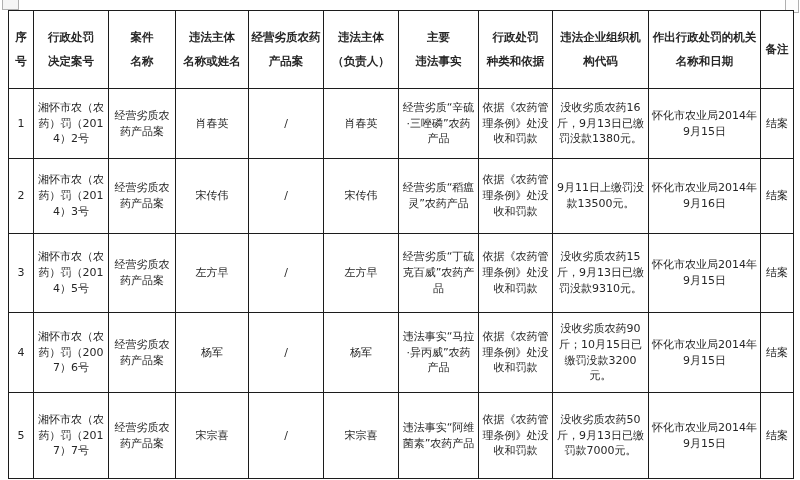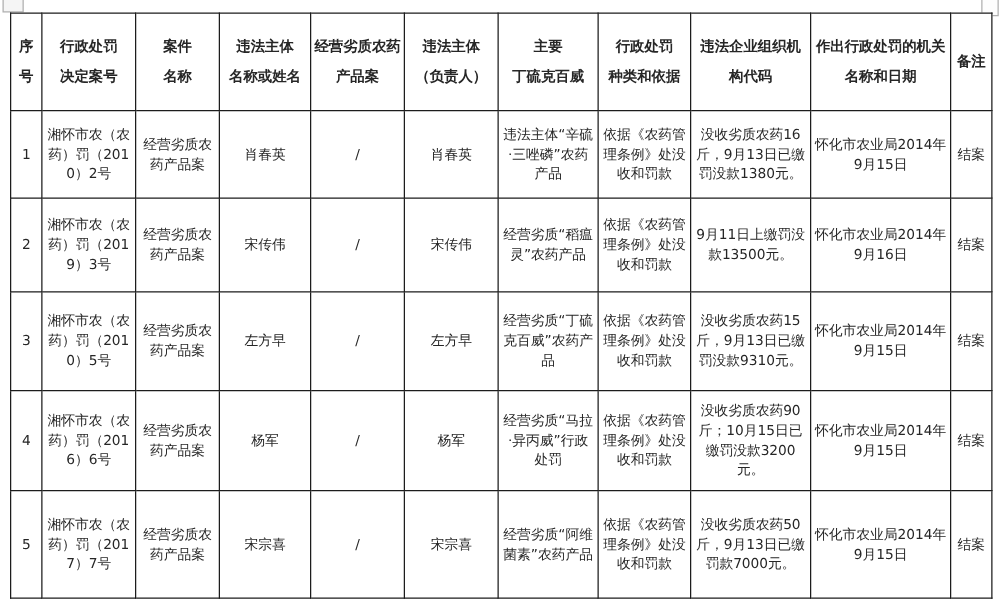--- a/index.html
+++ b/index.html
@@ -90,89 +90,89 @@
           <th>行政处罚
 决定案号</th>
           <th>案件
 名称</th>
           <th>违法主体
 名称或姓名</th>
           <th>经营劣质农药产品案</th>
           <th>违法主体
 （负责人）</th>
           <th>主要
-丁硫克百威</th>
+违法事实</th>
           <th>行政处罚
 种类和依据</th>
           <th>违法企业组织机构代码</th>
           <th>作出行政处罚的机关名称和日期</th>
           <th>备注</th>
         </tr>
     </thead>
     <tbody>
         <tr style="height: 70px;">
           <td>1</td>
-          <td>湘怀市农（农药）罚（2010）2号</td>
+          <td>湘怀市农（农药）罚（2014）2号</td>
           <td>经营劣质农药产品案</td>
           <td>肖春英</td>
           <td>/</td>
           <td>肖春英</td>
-          <td>违法主体“辛硫·三唑磷”农药产品</td>
+          <td>经营劣质“辛硫·三唑磷”农药产品</td>
           <td>依据《农药管理条例》处没收和罚款</td>
           <td>没收劣质农药16斤，9月13日已缴罚没款1380元。</td>
           <td>怀化市农业局2014年9月15日</td>
           <td>结案</td>
         </tr>
         <tr style="height: 75px;">
           <td>2</td>
-          <td>湘怀市农（农药）罚（2019）3号</td>
+          <td>湘怀市农（农药）罚（2014）3号</td>
           <td>经营劣质农药产品案</td>
           <td>宋传伟</td>
           <td>/</td>
           <td>宋传伟</td>
           <td>经营劣质“稻瘟灵”农药产品</td>
           <td>依据《农药管理条例》处没收和罚款</td>
           <td>9月11日上缴罚没款13500元。</td>
           <td>怀化市农业局2014年9月16日</td>
           <td>结案</td>
         </tr>
         <tr style="height: 79px;">
           <td>3</td>
-          <td>湘怀市农（农药）罚（2010）5号</td>
+          <td>湘怀市农（农药）罚（2014）5号</td>
           <td>经营劣质农药产品案</td>
           <td>左方早</td>
           <td>/</td>
           <td>左方早</td>
           <td>经营劣质“丁硫克百威”农药产品</td>
           <td>依据《农药管理条例》处没收和罚款</td>
           <td>没收劣质农药15斤，9月13日已缴罚没款9310元。</td>
           <td>怀化市农业局2014年9月15日</td>
           <td>结案</td>
         </tr>
         <tr style="height: 80px;">
           <td>4</td>
-          <td>湘怀市农（农药）罚（2016）6号</td>
+          <td>湘怀市农（农药）罚（2007）6号</td>
           <td>经营劣质农药产品案</td>
           <td>杨军</td>
           <td>/</td>
           <td>杨军</td>
-          <td>经营劣质“马拉·异丙威”行政处罚</td>
+          <td>违法事实“马拉·异丙威”农药产品</td>
           <td>依据《农药管理条例》处没收和罚款</td>
           <td>没收劣质农药90斤；10月15日已缴罚没款3200元。</td>
           <td>怀化市农业局2014年9月15日</td>
           <td>结案</td>
         </tr>
         <tr style="height: 86px;">
           <td>5</td>
           <td>湘怀市农（农药）罚（2017）7号</td>
           <td>经营劣质农药产品案</td>
           <td>宋宗喜</td>
           <td>/</td>
           <td>宋宗喜</td>
-          <td>经营劣质“阿维菌素”农药产品</td>
+          <td>违法事实“阿维菌素”农药产品</td>
           <td>依据《农药管理条例》处没收和罚款</td>
           <td>没收劣质农药50斤，9月13日已缴罚款7000元。</td>
           <td>怀化市农业局2014年9月15日</td>
           <td>结案</td>
         </tr>
       </tbody>
   </table>
 </div>
 
 </body></html>

